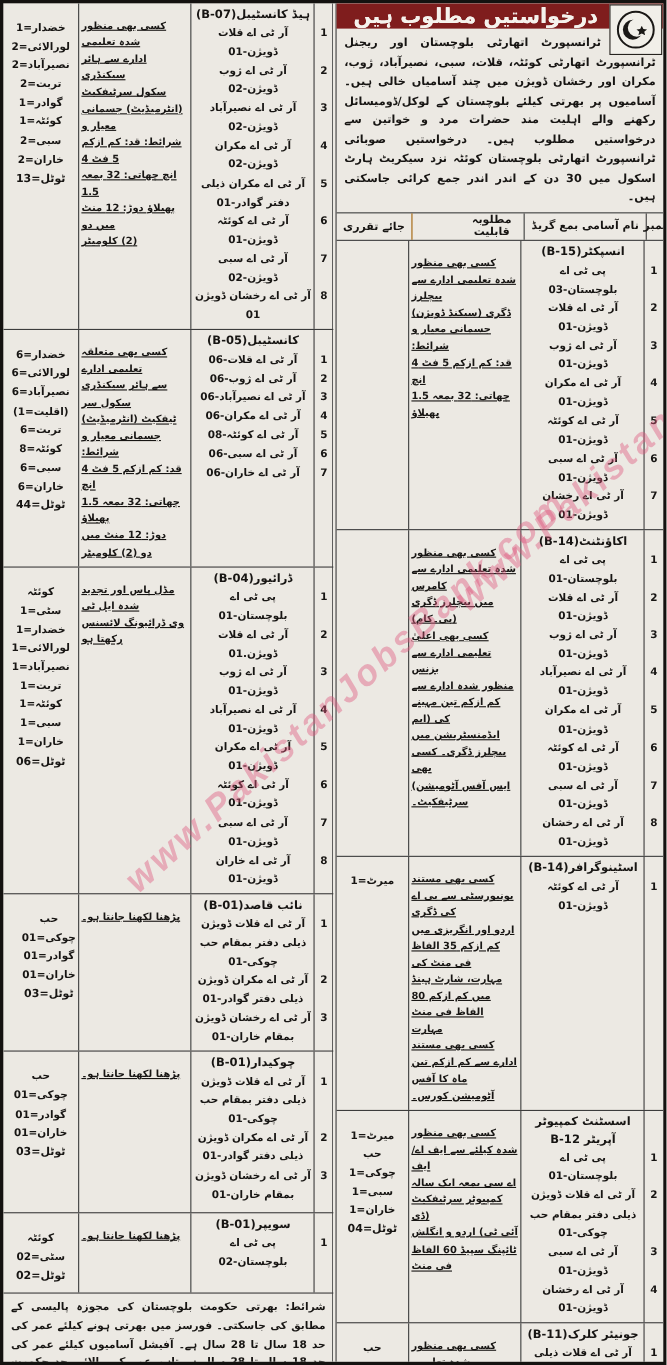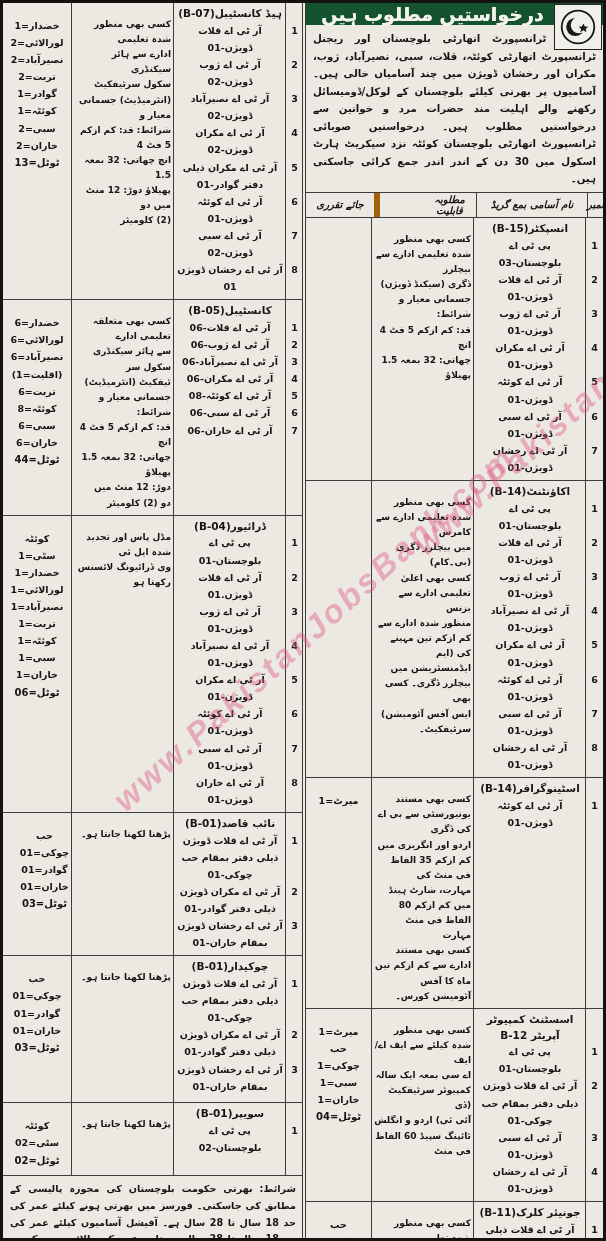--- a/index.html
+++ b/index.html
@@ -10,53 +10,53 @@
   .col-right{right:0;width:298px;border-left:1px solid #3c3c3c;}
   .col-left{left:0;width:300px;border-left:1px solid #3c3c3c;border-left:none;border-right:0;}
   .col-left{border-left:none;}
   .col-left{border-right:0;}
   .col-left{left:0;width:300px;}
   .col-left{border-left:1px solid #3c3c3c;border-left:none;}
   .col-left .blocks,.col-left .conds,.col-left .sigrow{border-left:1px solid #3c3c3c;border-left:none;}
   .col-left{box-shadow:inset -1px 0 0 #3c3c3c;}
 
   
-  .hdrbar{height:30px;background:#14532d;color:#f5f2ec;display:flex;align-items:center;
+  .hdrbar{height:30px;background:#7f1d1d;color:#f5f2ec;display:flex;align-items:center;
           justify-content:center;padding-left:6px;padding-right:50px;box-sizing:border-box;}
   .hdrtitle{font-size:19px;letter-spacing:0;white-space:nowrap;text-shadow:0 0 .6px #fff;}
   .logo{position:absolute;top:1px;right:1px;width:48px;height:46px;background:#f1efe9;
         border:1px solid #26231f;box-sizing:border-box;display:flex;align-items:center;
         justify-content:center;z-index:3;}
 
   .intro{font-size:10.2px;line-height:1.72;padding:5px 7px 4px;text-align:justify;}
 
   .thead{display:flex;border-top:1px solid #3c3c3c;border-bottom:1px solid #3c3c3c;
          min-height:24px;align-items:stretch;font-size:10px;}
-  .th{display:flex;align-items:center;justify-content:center;text-align:center;padding:2px 1px;box-sizing:border-box;font-style:italic;}
+  .th{display:flex;align-items:center;justify-content:center;text-align:center;padding:2px 1px;box-sizing:border-box;}
   .th-num{width:16px;flex:none;border-left:1px solid #3c3c3c;}
   .th-name{width:111px;flex:none;border-left:1px solid #3c3c3c;}
-  .th-quali{width:102px;flex:none;border-left:6px solid #a16207;padding-left:44px;}
+  .th-quali{width:102px;flex:none;border-left:1px solid #a16207;padding-left:44px;}
   .th-jaye{flex:1;}
 
   .blocks{display:flex;flex-direction:column;flex:0 0 auto;}
   #blocks-right{flex:1;}
   .block{display:flex;align-items:stretch;border-top:1px solid #3c3c3c;box-sizing:border-box;}
   #blocks-right .block:first-child{border-top:none;}
   #blocks-left .block:first-child{border-top:none;}
   #blocks-right .block:last-child{flex:1;}
 
   .nn{width:130px;flex:none;border-left:1px solid #3c3c3c;position:relative;padding-bottom:4px;box-sizing:border-box;}
   .nn::before{content:"";position:absolute;top:0;bottom:0;right:17px;width:1px;background:#3c3c3c;}
   .row{display:flex;align-items:flex-start;}
   .rnum{width:17px;flex:none;text-align:center;font-size:9.5px;line-height:1.8;}
   .rname{flex:1;text-align:center;font-size:9.5px;line-height:1.8;padding:0 3px;}
   .title-row .rname{font-size:10.5px;padding-top:3px;line-height:1.5;}
 
   .quali{width:102px;flex:none;border-left:1px solid #3c3c3c;padding:14px 2px 4px;
-         text-align:right;box-sizing:border-box;}
+         text-align:left;box-sizing:border-box;text-decoration:underline;}
   .qline{font-size:9px;line-height:1.68;}
   .jaye{flex:1;padding:14px 2px 4px;text-align:center;box-sizing:border-box;}
   .jline{font-size:9.5px;line-height:1.8;}
   .jline.total{font-size:10px;}
 
   
   #blocks-right .block:nth-child(1){min-height:133px;}
   #blocks-right .block:nth-child(2){min-height:205px;}
   #blocks-right .block:nth-child(3){min-height:104px;}
   #blocks-right .block:nth-child(4){min-height:118px;}

